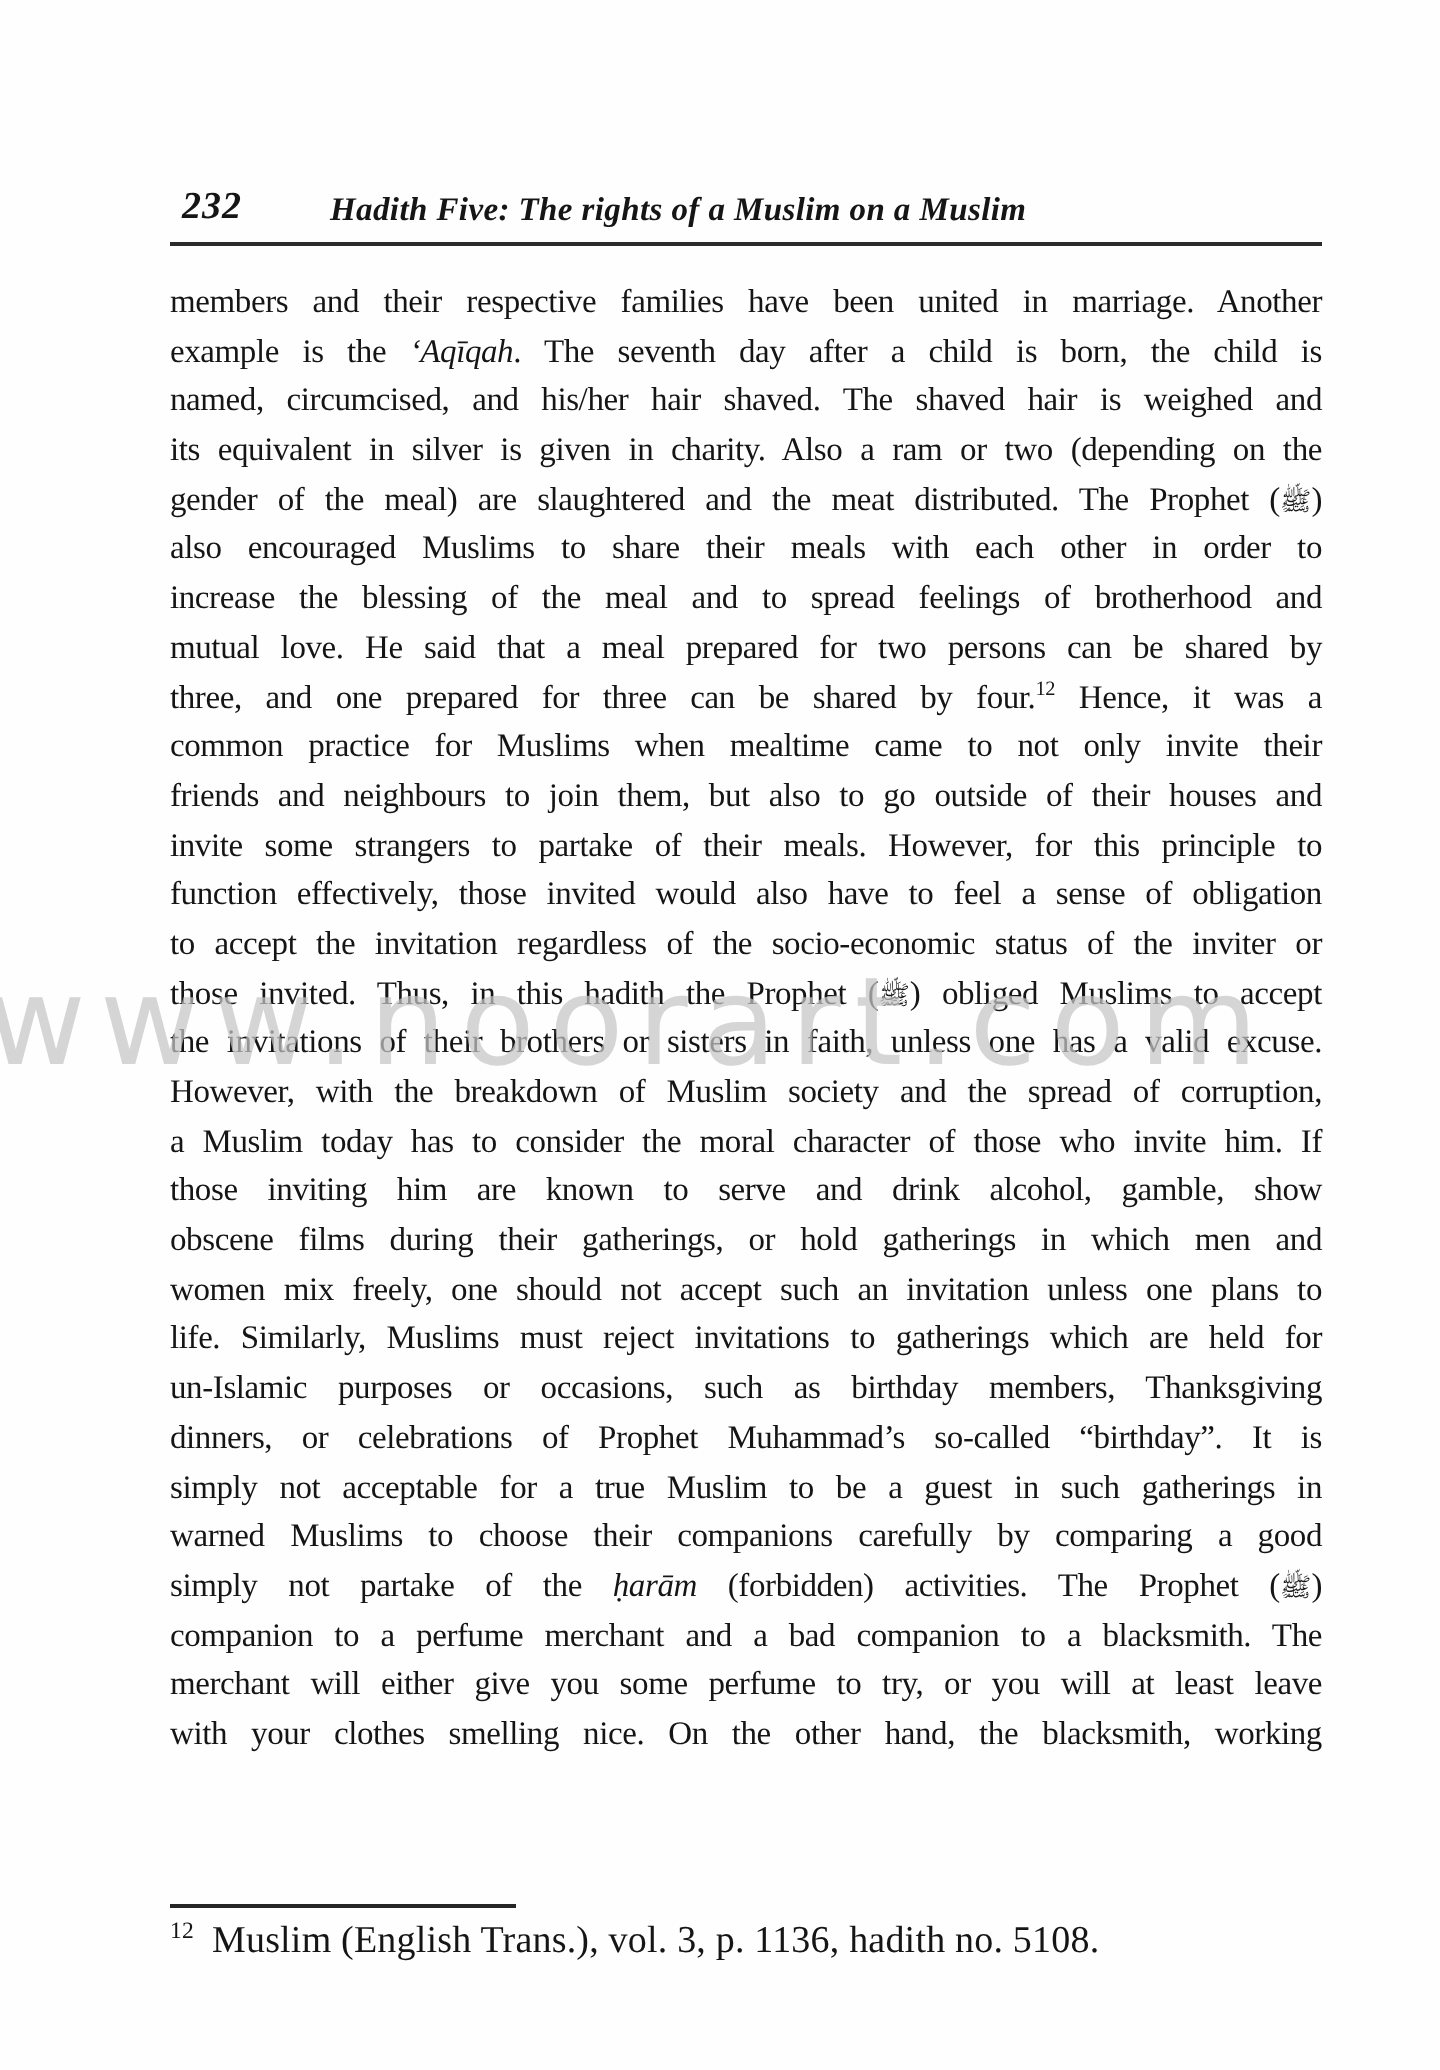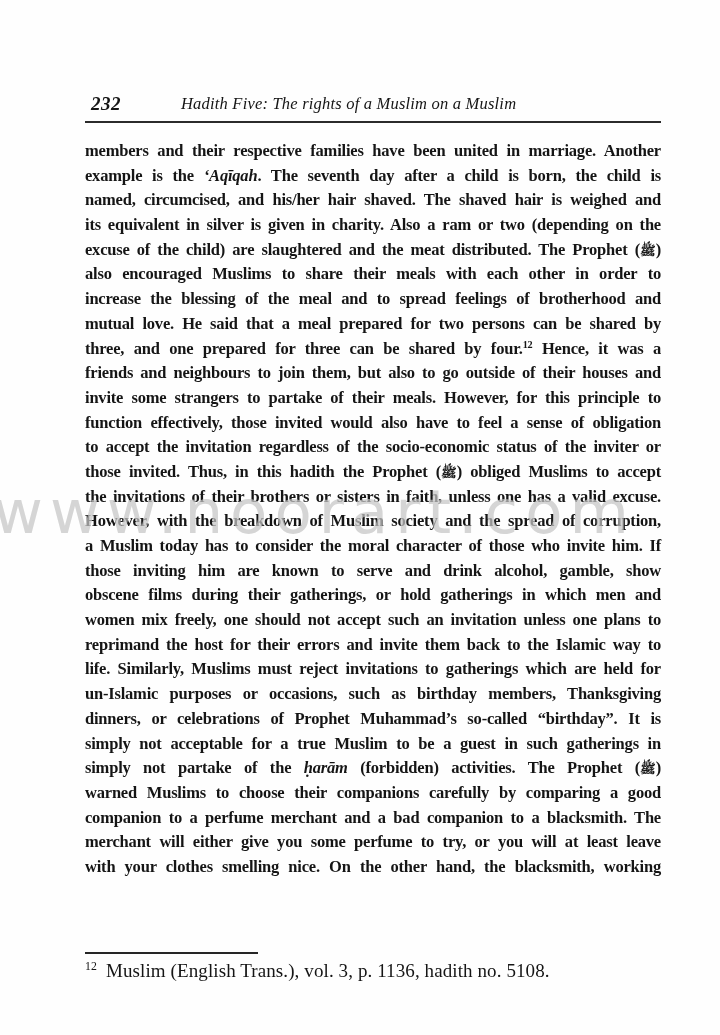--- a/index.html
+++ b/index.html
@@ -11,55 +11,54 @@
     overflow: hidden;
     font-family: "Liberation Serif", serif;
     color: #151515;
   }
   
   .page-header {
     position: absolute;
     left: 91px;
     top: 93px;
     display: flex;
-    align-items: center;
+    align-items: flex-end;
     white-space: nowrap;
   }
   .page-number {
     font-style: italic;
     font-weight: bold;
     font-size: 19px;
     letter-spacing: 0.5px;
   }
   .running-head {
     font-style: italic;
-    font-weight: normal;
+    font-weight: bold;
     font-size: 16.5px;
-    margin-left: 60px;
+    margin-left: 44px;
     letter-spacing: 0.2px;
   }
   .header-rule {
     position: absolute;
     left: 85px;
     top: 121px;
     width: 576px;
     height: 2px;
     background: #2b2b2b;
   }
   
   .body-text {
     position: absolute;
     left: 85px;
     top: 139px;
     width: 576px;
     font-size: 16.5px;
     line-height: 24.7px;
     letter-spacing: -0.2px;
     z-index: 1;
-    font-weight: bold;
   }
   .line {
     text-align: justify;
     text-align-last: justify;
     height: 24.7px;
     overflow: visible;
     white-space: normal;
   }
   .it { font-style: italic; }
   .line sup, .fn-line sup {
@@ -110,43 +109,43 @@
     <span class="running-head">Hadith Five: The rights of a Muslim on a Muslim</span>
   </div>
 
   <div class="header-rule"></div>
 
   <main class="body-text">
       <div class="line"><span>members and their respective families have been united in marriage. Another</span></div>
       <div class="line"><span>example is the </span><span class="it">‘Aqīqah</span><span>. The seventh day after a child is born, the child is</span></div>
       <div class="line"><span>named, circumcised, and his/her hair shaved. The shaved hair is weighed and</span></div>
       <div class="line"><span>its equivalent in silver is given in charity. Also a ram or two (depending on the</span></div>
-      <div class="line"><span>excuse of the child) are slaughtered and the meat distributed. The Prophet (</span><span class="pbuh">ﷺ</span><span>)</span></div>
+      <div class="line"><span>gender of the meal) are slaughtered and the meat distributed. The Prophet (</span><span class="pbuh">ﷺ</span><span>)</span></div>
       <div class="line"><span>also encouraged Muslims to share their meals with each other in order to</span></div>
       <div class="line"><span>increase the blessing of the meal and to spread feelings of brotherhood and</span></div>
       <div class="line"><span>mutual love. He said that a meal prepared for two persons can be shared by</span></div>
       <div class="line"><span>three, and one prepared for three can be shared by four.</span><sup>12</sup><span> Hence, it was a</span></div>
+      <div class="line"><span>common practice for Muslims when mealtime came to not only invite their</span></div>
       <div class="line"><span>friends and neighbours to join them, but also to go outside of their houses and</span></div>
       <div class="line"><span>invite some strangers to partake of their meals. However, for this principle to</span></div>
       <div class="line"><span>function effectively, those invited would also have to feel a sense of obligation</span></div>
       <div class="line"><span>to accept the invitation regardless of the socio-economic status of the inviter or</span></div>
       <div class="line"><span>those invited. Thus, in this hadith the Prophet (</span><span class="pbuh">ﷺ</span><span>) obliged Muslims to accept</span></div>
       <div class="line"><span>the invitations of their brothers or sisters in faith, unless one has a valid excuse.</span></div>
       <div class="line"><span>However, with the breakdown of Muslim society and the spread of corruption,</span></div>
       <div class="line"><span>a Muslim today has to consider the moral character of those who invite him. If</span></div>
       <div class="line"><span>those inviting him are known to serve and drink alcohol, gamble, show</span></div>
       <div class="line"><span>obscene films during their gatherings, or hold gatherings in which men and</span></div>
       <div class="line"><span>women mix freely, one should not accept such an invitation unless one plans to</span></div>
-      <div class="line"><span>reprimand the host for their errors and invite them back to the Islamic way to</span></div>
       <div class="line"><span>life. Similarly, Muslims must reject invitations to gatherings which are held for</span></div>
       <div class="line"><span>un-Islamic purposes or occasions, such as birthday members, Thanksgiving</span></div>
       <div class="line"><span>dinners, or celebrations of Prophet Muhammad’s so-called “birthday”. It is</span></div>
       <div class="line"><span>simply not acceptable for a true Muslim to be a guest in such gatherings in</span></div>
+      <div class="line"><span>warned Muslims to choose their companions carefully by comparing a good</span></div>
       <div class="line"><span>simply not partake of the </span><span class="it">ḥarām</span><span> (forbidden) activities. The Prophet (</span><span class="pbuh">ﷺ</span><span>)</span></div>
-      <div class="line"><span>warned Muslims to choose their companions carefully by comparing a good</span></div>
       <div class="line"><span>companion to a perfume merchant and a bad companion to a blacksmith. The</span></div>
       <div class="line"><span>merchant will either give you some perfume to try, or you will at least leave</span></div>
       <div class="line"><span>with your clothes smelling nice. On the other hand, the blacksmith, working</span></div>
     </main>
 
   <div class="watermark" style="color: rgb(198, 198, 198); opacity: 0.72;">www.noorart.com</div>
 
   <div class="footnote-rule"></div>
   <div class="fn-line">
     <sup>12</sup><span>Muslim (English Trans.), vol. 3, p. 1136, hadith no. 5108.</span>

